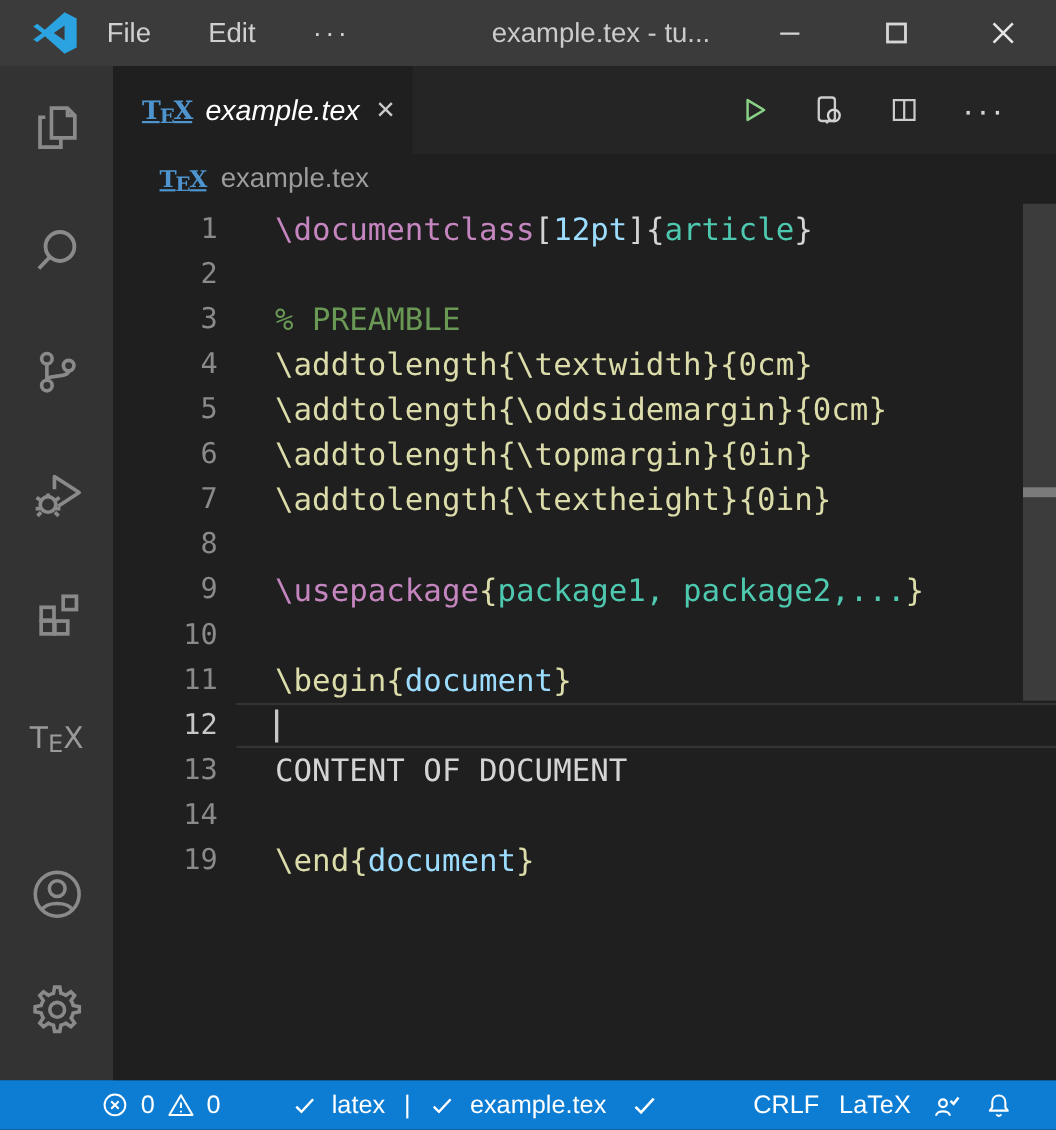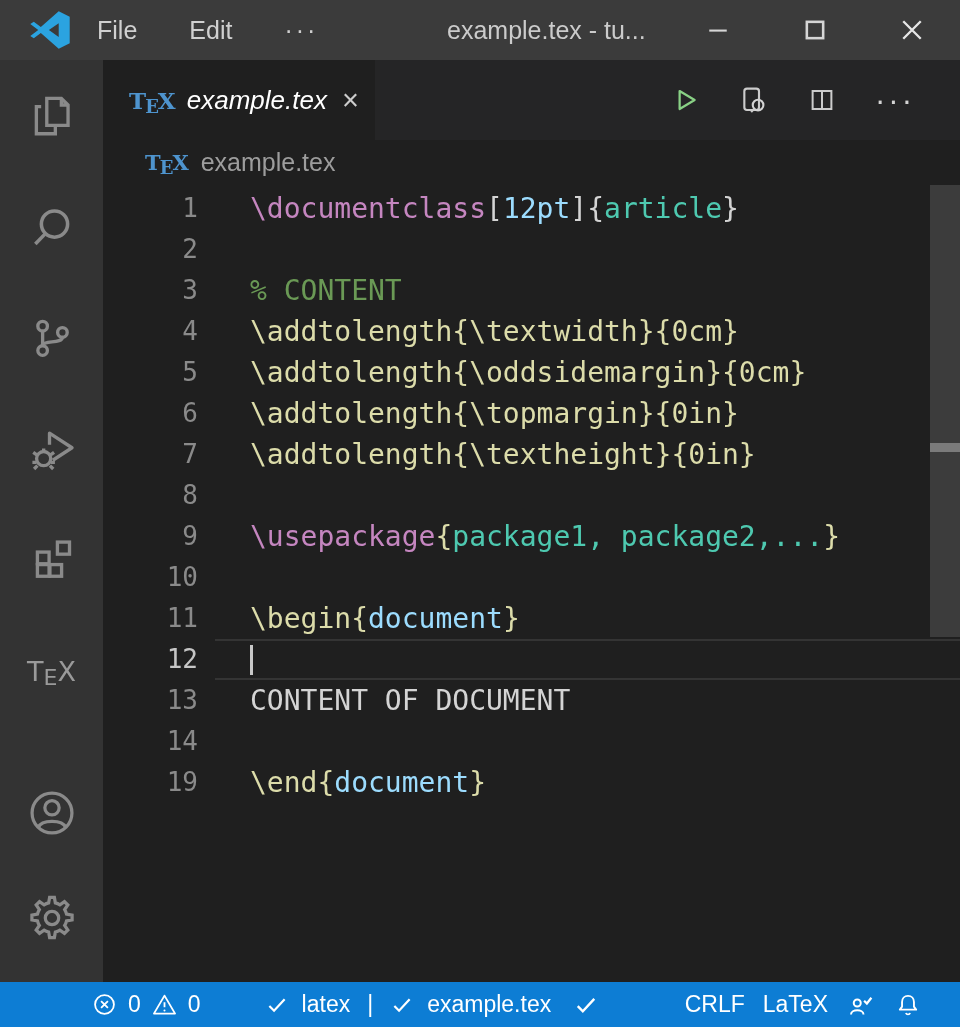--- a/index.html
+++ b/index.html
@@ -28,21 +28,21 @@
   .ab-tex{font-family:"DejaVu Sans",sans-serif;color:#9a9a9a;font-size:27px;letter-spacing:0;}
   .ab-tex .low{font-size:22px;position:relative;top:6px;}
 
   .main{flex:1;display:flex;flex-direction:column;min-width:0;}
 
   
   .tabbar{flex:0 0 80px;background:#252526;display:flex;align-items:stretch;}
   .tab{width:272px;background:#1f1f1f;display:flex;align-items:center;
        padding:0 16px 0 26px;box-sizing:border-box;}
   .texicon{font-family:"DejaVu Serif",serif;color:var(--texBlue);font-weight:bold;
-           font-size:23px;letter-spacing:-1px;white-space:nowrap;}
+           font-size:23px;letter-spacing:-1px;white-space:nowrap;text-decoration:underline;}
   .texicon .low{font-size:18px;position:relative;top:4px;}
   .tabname{font-style:italic;font-size:26px;margin-left:12px;color:#ffffff;}
   .tabclose{margin-left:auto;font-size:29px;color:#cccccc;line-height:1;}
   .editor-actions{margin-left:auto;display:flex;align-items:center;gap:38px;padding-right:45px;}
   .action{display:flex;align-items:center;justify-content:center;}
   .more-dots{font-size:31px;color:#d4d4d4;letter-spacing:3px;line-height:1;}
 
   
   .breadcrumb{flex:0 0 45px;background:#1f1f1f;display:flex;align-items:center;padding-left:42px;}
   .breadcrumb .texicon{font-size:21px;}
@@ -206,21 +206,21 @@
 
       <div class="breadcrumb">
         <span class="texicon"><span>T</span><span class="low">E</span><span>X</span></span>
         <span class="bc-name">example.tex</span>
       </div>
 
       <div class="editor">
         <div id="code-lines">
             <div class="code-line"><div class="gutter">1</div><div class="line-content"><span class="tok-kw">\documentclass</span><span class="tok-pn">[</span><span class="tok-pr">12pt</span><span class="tok-pn">]</span><span class="tok-pn">{</span><span class="tok-cl">article</span><span class="tok-pn">}</span></div></div>
             <div class="code-line"><div class="gutter">2</div><div class="line-content"></div></div>
-            <div class="code-line"><div class="gutter">3</div><div class="line-content"><span class="tok-cm">% CONTENT</span></div></div>
+            <div class="code-line"><div class="gutter">3</div><div class="line-content"><span class="tok-cm">% PREAMBLE</span></div></div>
             <div class="code-line"><div class="gutter">4</div><div class="line-content"><span class="tok-fn">\addtolength{\textwidth}{0cm}</span></div></div>
             <div class="code-line"><div class="gutter">5</div><div class="line-content"><span class="tok-fn">\addtolength{\oddsidemargin}{0cm}</span></div></div>
             <div class="code-line"><div class="gutter">6</div><div class="line-content"><span class="tok-fn">\addtolength{\topmargin}{0in}</span></div></div>
             <div class="code-line"><div class="gutter">7</div><div class="line-content"><span class="tok-fn">\addtolength{\textheight}{0in}</span></div></div>
             <div class="code-line"><div class="gutter">8</div><div class="line-content"></div></div>
             <div class="code-line"><div class="gutter">9</div><div class="line-content"><span class="tok-kw">\usepackage</span><span class="tok-fn">{</span><span class="tok-cl">package1, package2,...</span><span class="tok-fn">}</span></div></div>
             <div class="code-line"><div class="gutter">10</div><div class="line-content"></div></div>
             <div class="code-line"><div class="gutter">11</div><div class="line-content"><span class="tok-fn">\begin</span><span class="tok-fn">{</span><span class="tok-pr">document</span><span class="tok-fn">}</span></div></div>
             <div class="code-line"><div class="gutter active">12</div><div class="line-content active"><span class="cursor"></span></div></div>
             <div class="code-line"><div class="gutter">13</div><div class="line-content"><span class="tok-tx">CONTENT OF DOCUMENT</span></div></div>

